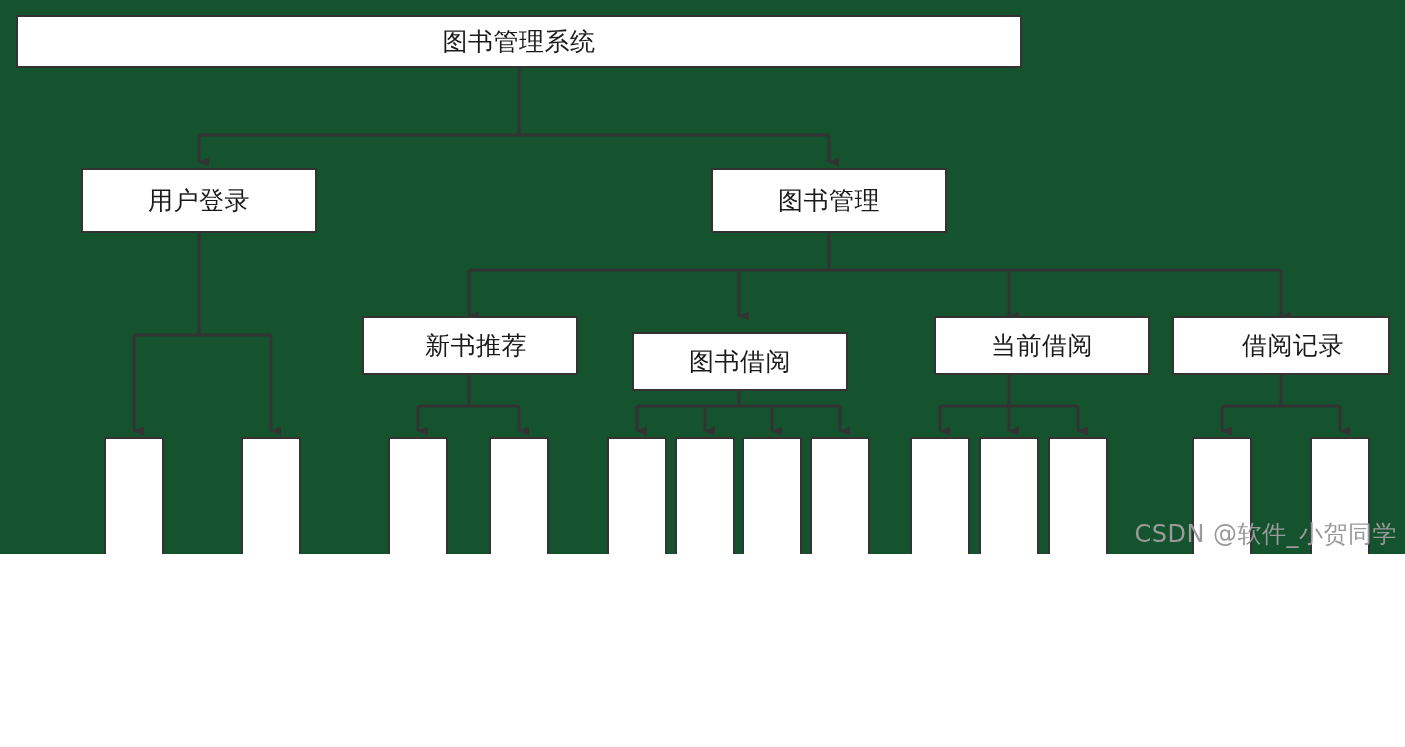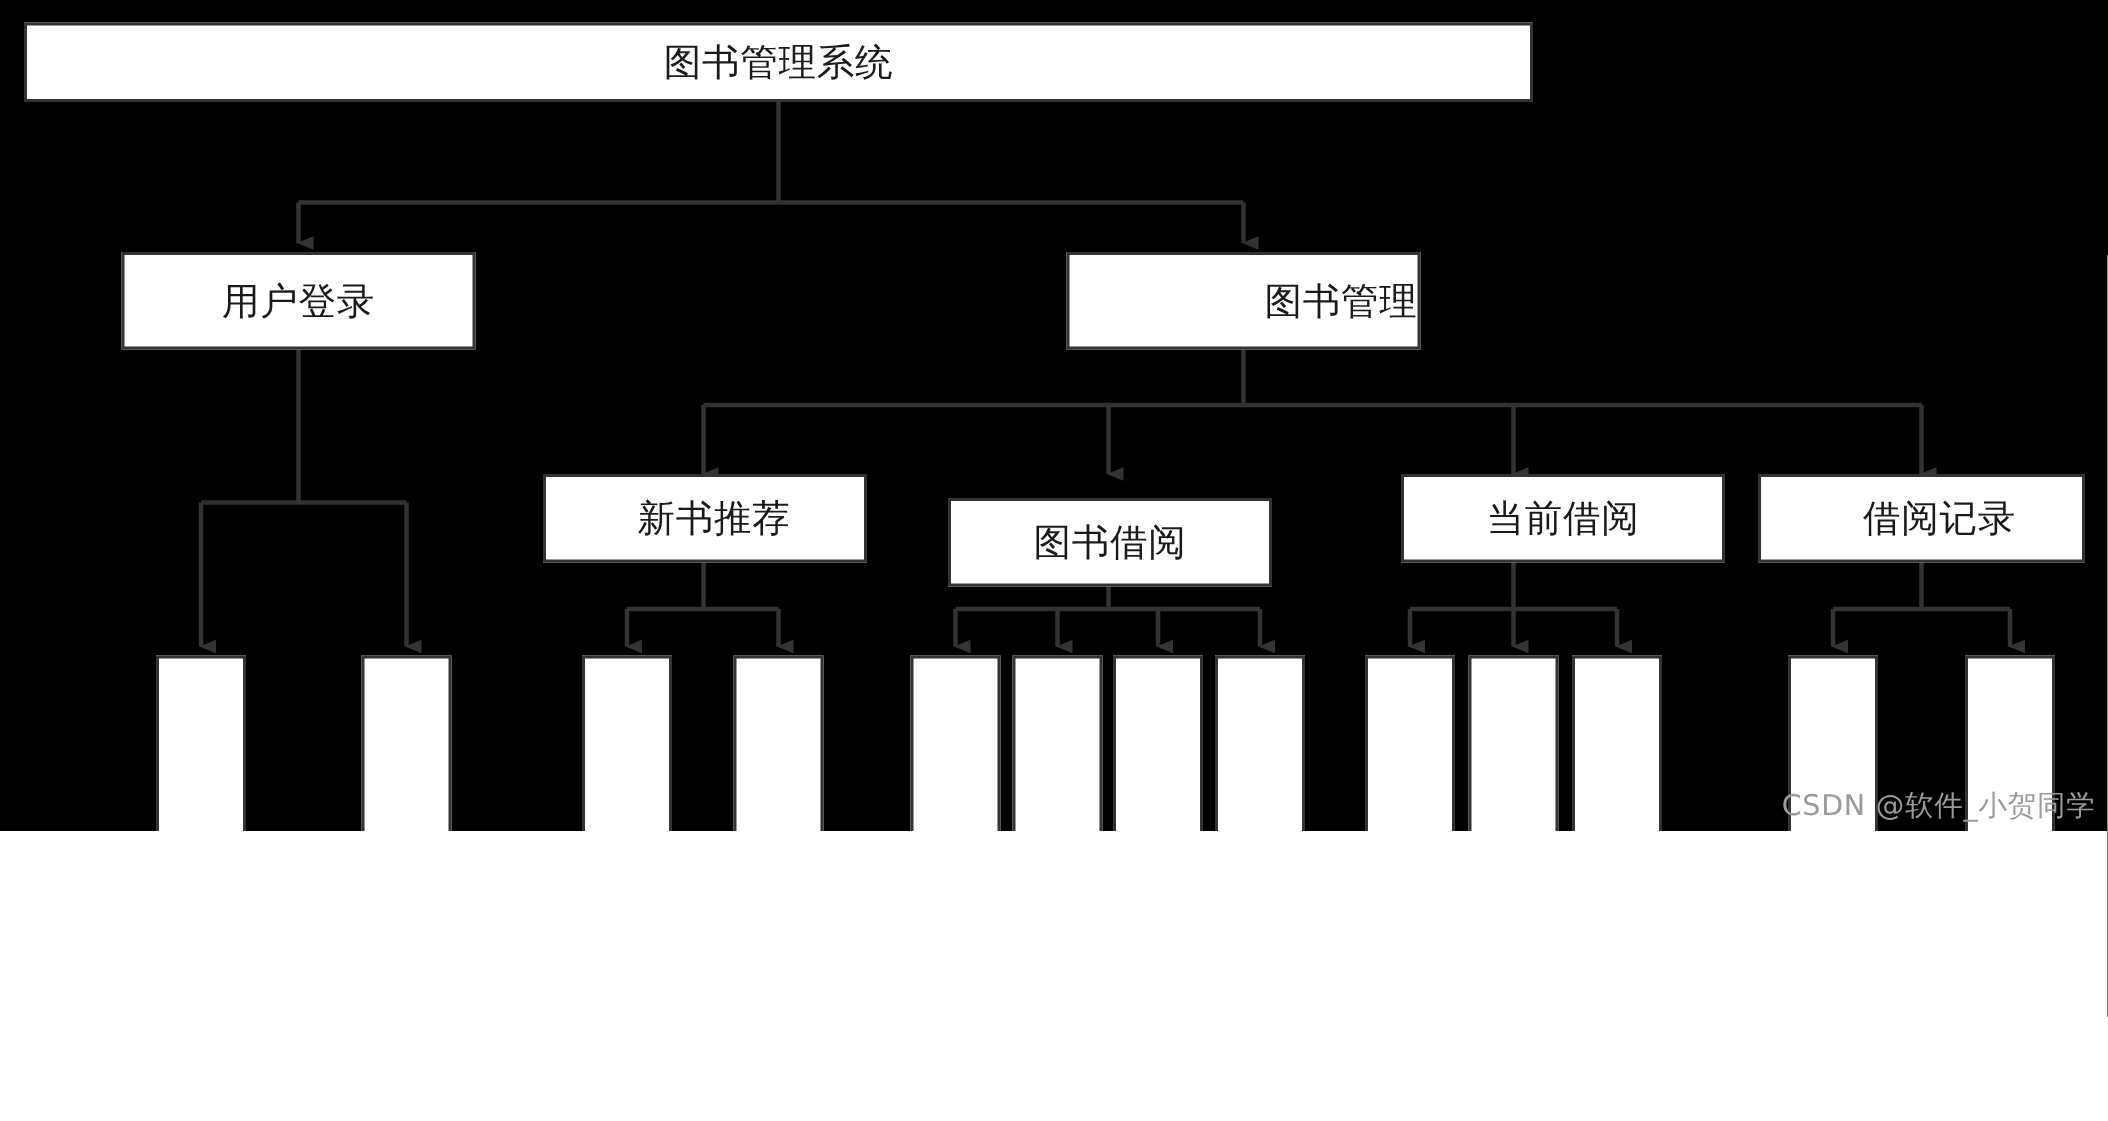--- a/index.html
+++ b/index.html
@@ -8,21 +8,21 @@
     padding: 0;
     background: #ffffff;
   }
   body {
     font-family: "DejaVu Sans", "Liberation Sans", sans-serif;
   }
   #diagram-root {
     position: relative;
     width: 1405px;
     height: 554px;
-    background: #000000;
+    background: #14532d;
     overflow: hidden;
   }
   #diagram-svg {
     position: absolute;
     left: 0;
     top: 0;
     width: 1405px;
     height: 747px;
   }
   .node {
@@ -61,21 +61,21 @@
     text-orientation: upright;
     font-size: 25px;
     line-height: 1.05;
     letter-spacing: 2px;
     white-space: nowrap;
   }
   #watermark {
     position: absolute;
     right: 8px;
     bottom: 4px;
-    font-size: 19px;
+    font-size: 24px;
     color: #9a9a9a;
     letter-spacing: 0.5px;
     white-space: nowrap;
     user-select: none;
   }
 </style>
 </head>
 <body>
 
 <div id="diagram-root">
@@ -130,21 +130,21 @@
     </g>
   </svg>
 
   <div class="node horiz root" style="left:16px; top:15px; width:1006px; height:53px;">
     <span class="node-label">图书管理系统</span>
   </div>
 
   <div class="node horiz" style="left:81px; top:168px; width:236px; height:65px;">
     <span class="node-label">用户登录</span>
   </div>
-  <div class="node horiz" style="left:711px; top:168px; width:236px; height:65px;justify-content:flex-end;">
+  <div class="node horiz" style="left:711px; top:168px; width:236px; height:65px;">
     <span class="node-label">图书管理</span>
   </div>
 
   <div class="node horiz" style="left:362px; top:316px; width:216px; height:59px;padding-left:12px;">
     <span class="node-label">新书推荐</span>
   </div>
   <div class="node horiz" style="left:632px; top:332px; width:216px; height:59px;">
     <span class="node-label">图书借阅</span>
   </div>
   <div class="node horiz" style="left:902px; top:316px; width:216px; height:59px;margin-left:32px;">

